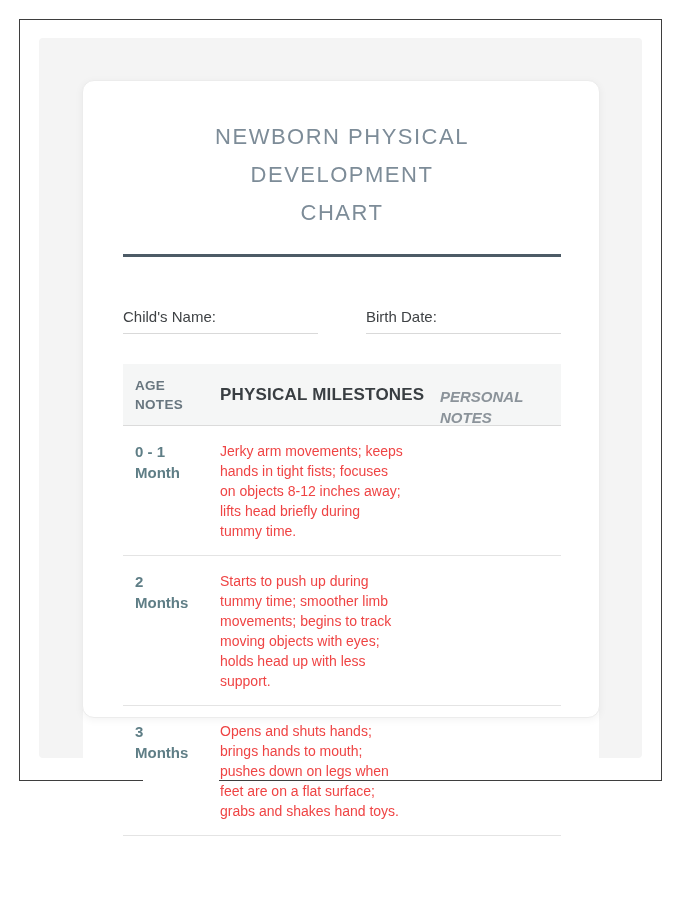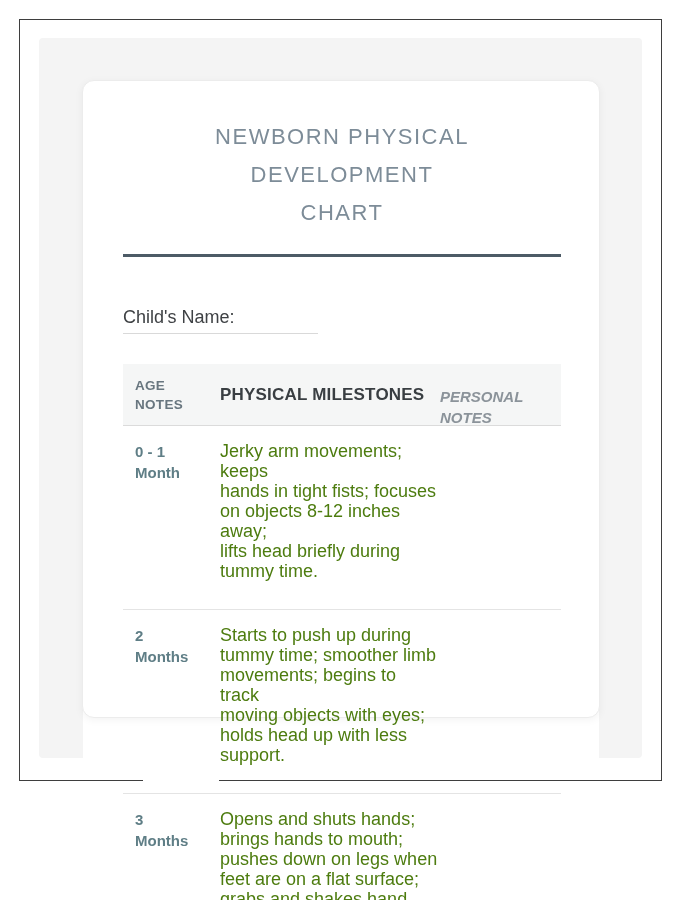--- a/index.html
+++ b/index.html
@@ -24,38 +24,38 @@
   }
   .content { position:absolute; left:123px; top:80px; width:438px; }
   .title {
     margin:38px 0 0; font-size:22px; line-height:38px; font-weight:300;
     letter-spacing:1.5px; text-align:center; color:var(--title-color,#7d8c98);
     white-space:pre-line;
   }
   .rule { height:3px; background:var(--rule-color,#4d5b66); margin-top:22px; }
   .fields { display:flex; justify-content:space-between; margin-top:50px; }
   .field { width:195px; border-bottom:1px solid #d9d9d9; padding-bottom:6px; box-sizing:border-box; }
-  .field-label { font-size:18px; line-height:20px; color:#3f4245; }
+  .field-label { font-size:15px; line-height:20px; color:#3f4245; }
   .milestones-table { margin-top:30px; }
   .thead {
     display:flex; align-items:center; height:62px; box-sizing:border-box;
     background:var(--header-band-bg,#f5f6f6); border-bottom:1px solid #dbdbdb;
   }
   .col-age   { width:97px;  padding-left:12px; box-sizing:border-box; }
   .col-desc  { width:220px; box-sizing:border-box; }
   .col-notes { width:121px; box-sizing:border-box;margin-top:25px; }
   .th-age   { font-size:13.5px; font-weight:bold; line-height:19px; letter-spacing:0.3px;
               color:#68767f; white-space:pre-line; }
   .th-desc  { font-size:17px; font-weight:bold; letter-spacing:0.2px; color:#393e42; }
   .th-notes { font-size:15px; font-weight:600; font-style:italic; line-height:21px;
               color:#8b939a; white-space:pre-line; }
-  .trow { display:flex; padding:15px 0 28px; border-bottom:1px solid #e4e4e4; }
+  .trow { display:flex; padding:15px 0 14px; border-bottom:1px solid #e4e4e4; }
   .td-age  { font-size:15px; font-weight:bold; line-height:21px;
              color:var(--age-color,#5f7e86); white-space:pre-line; }
-  .td-desc { font-size:18px; line-height:20px; color:#4d7c0f; white-space:pre-line; }
+  .td-desc { font-size:14px; line-height:20px; color:#ef4444; white-space:pre-line; }
   .td-notes{ font-size:15px; line-height:20px; color:#3f4245; }
 </style>
 </head>
 <body>
 
 <div class="canvas">
 
   <div class="frame"></div>
   <div class="panel"></div>
   <div class="overflow-backdrop"></div>
@@ -65,20 +65,24 @@
   <div class="content">
 
     <h1 class="title">NEWBORN PHYSICAL DEVELOPMENT
 CHART</h1>
 
     <div class="rule"></div>
 
     <div class="fields">
       <div class="field">
         <span class="field-label">Child's Name:</span>
+        <span></span>
+      </div>
+      <div class="field">
+        <span class="field-label">Birth Date:</span>
         <span></span>
       </div>
     </div>
 
     <div class="milestones-table">
 
       <div class="thead">
         <div class="col-age th-age">AGE
 NOTES</div>
         <div class="col-desc th-desc">PHYSICAL MILESTONES</div>

